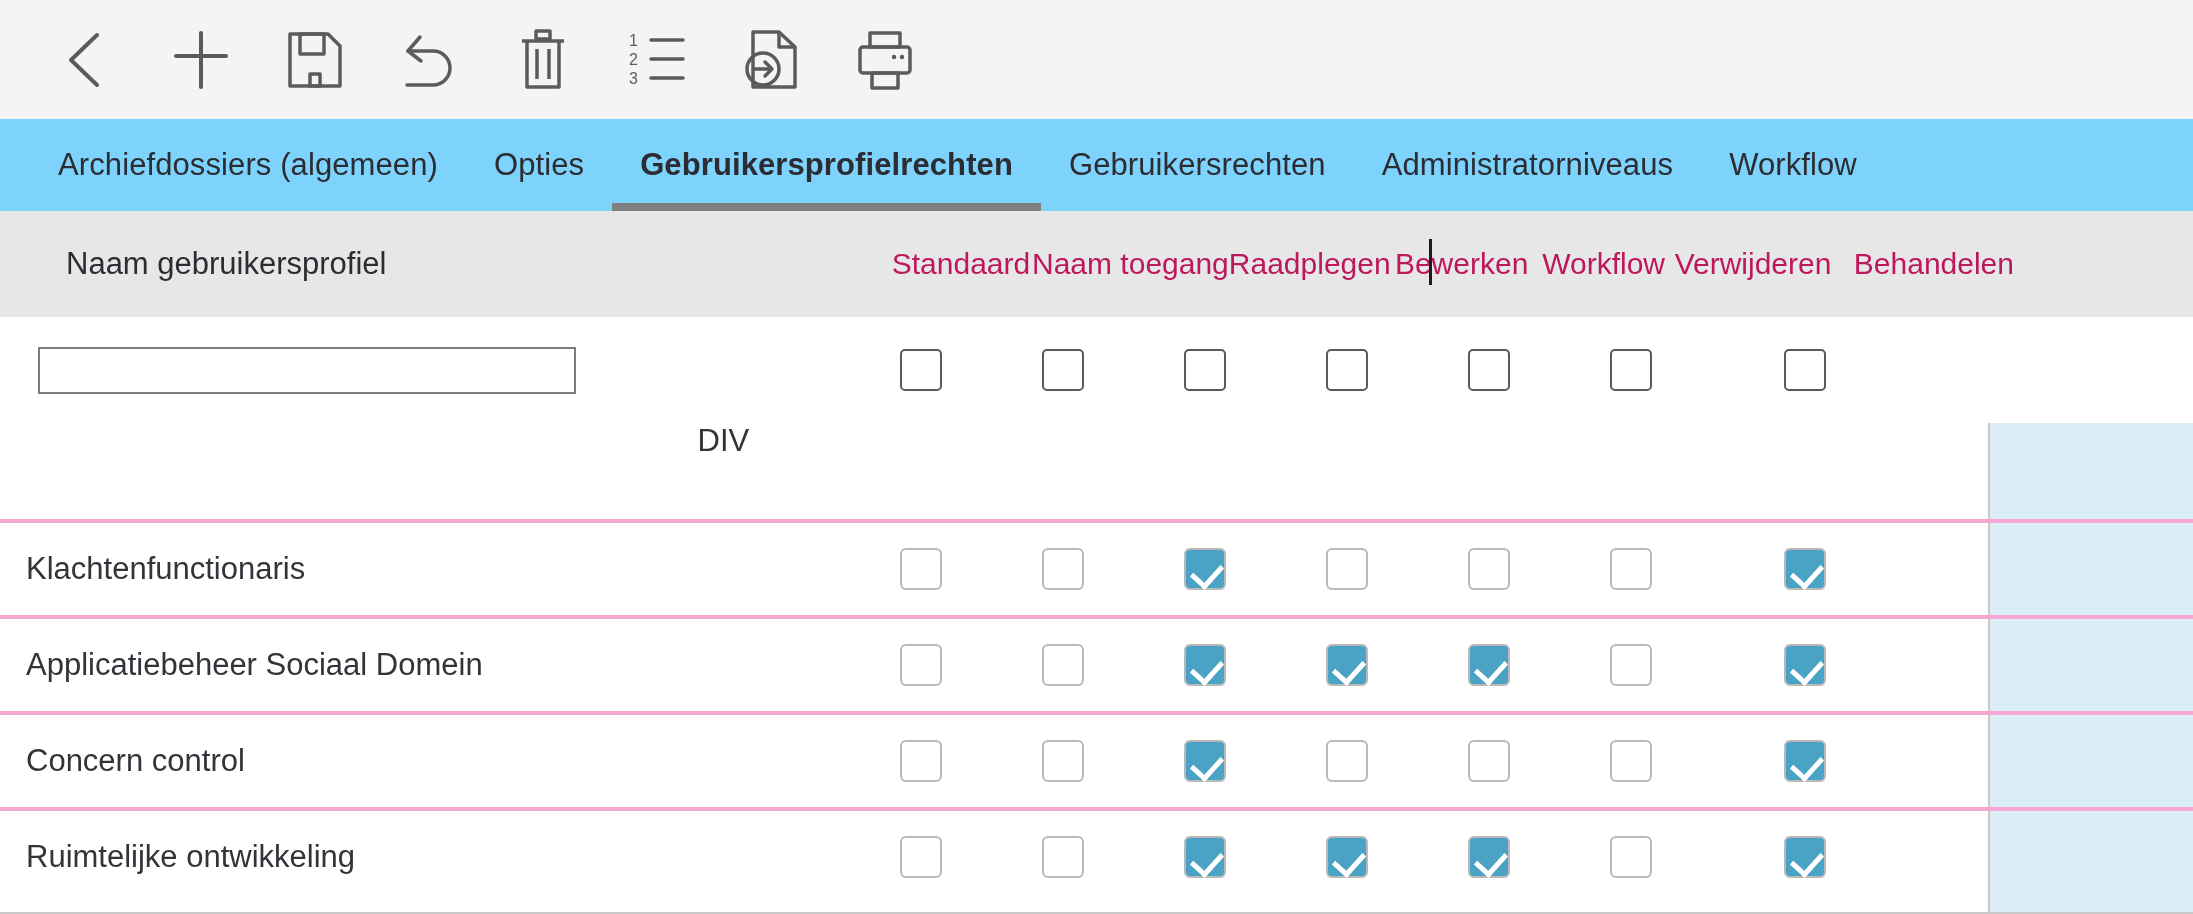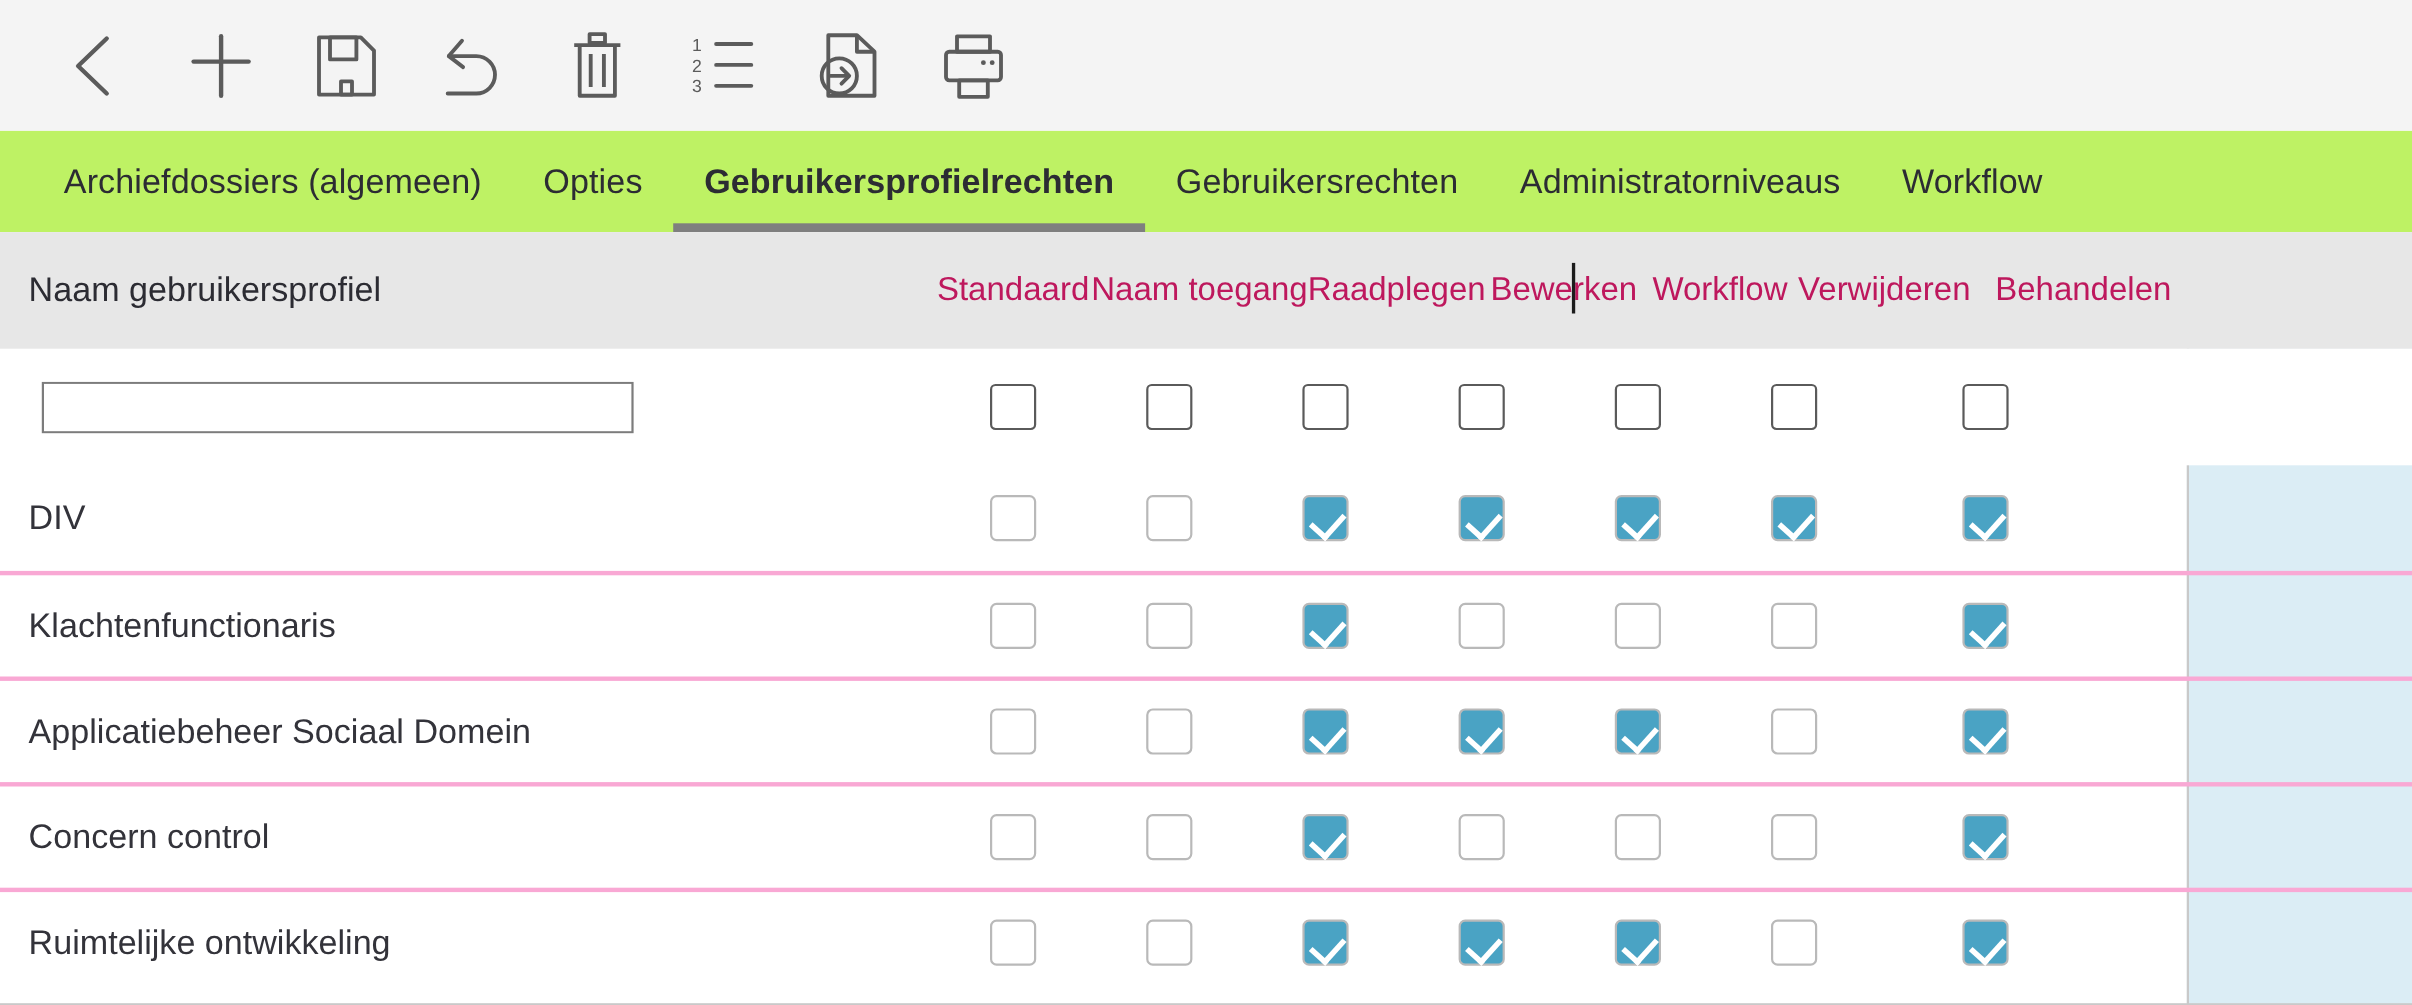--- a/index.html
+++ b/index.html
@@ -30,21 +30,21 @@
     justify-content: center;
     cursor: pointer;
     background: transparent;
     border: none;
   }
   .tool-btn svg { display: block; }
 
   
   #tabbar {
     height: 92px;
-    background: #bef264;
+    background: #7dd3fc;
     display: flex;
     align-items: flex-end;
     padding-left: 30px;
   }
   .tab {
     position: relative;
     height: 92px;
     display: flex;
     align-items: center;
     padding: 0 28px;
@@ -88,31 +88,32 @@
     position: relative;
     display: flex;
     align-items: center;
     width: 2193px;
     z-index: 2;
   }
   .row.header {
     height: 106px;
     background: #e7e7e7;
     z-index: 3;
+    padding-left: 40px;
   }
   .row.filter {
     height: 106px;
     background: #ffffff;
   }
   .row.data {
     height: 96px;
     background: transparent;
     border-top: 4px solid #f9a8d4;
   }
-  .row.data:first-of-type { border-top: none; }
+  .row.data:first-of-type { border-top: none; flex-direction: column; }
 
   .cell-name {
     width: 850px;
     flex: 0 0 850px;
     padding-left: 26px;
     font-size: 31px;
     color: #33333a;
     white-space: nowrap;
     overflow: hidden;
   }

